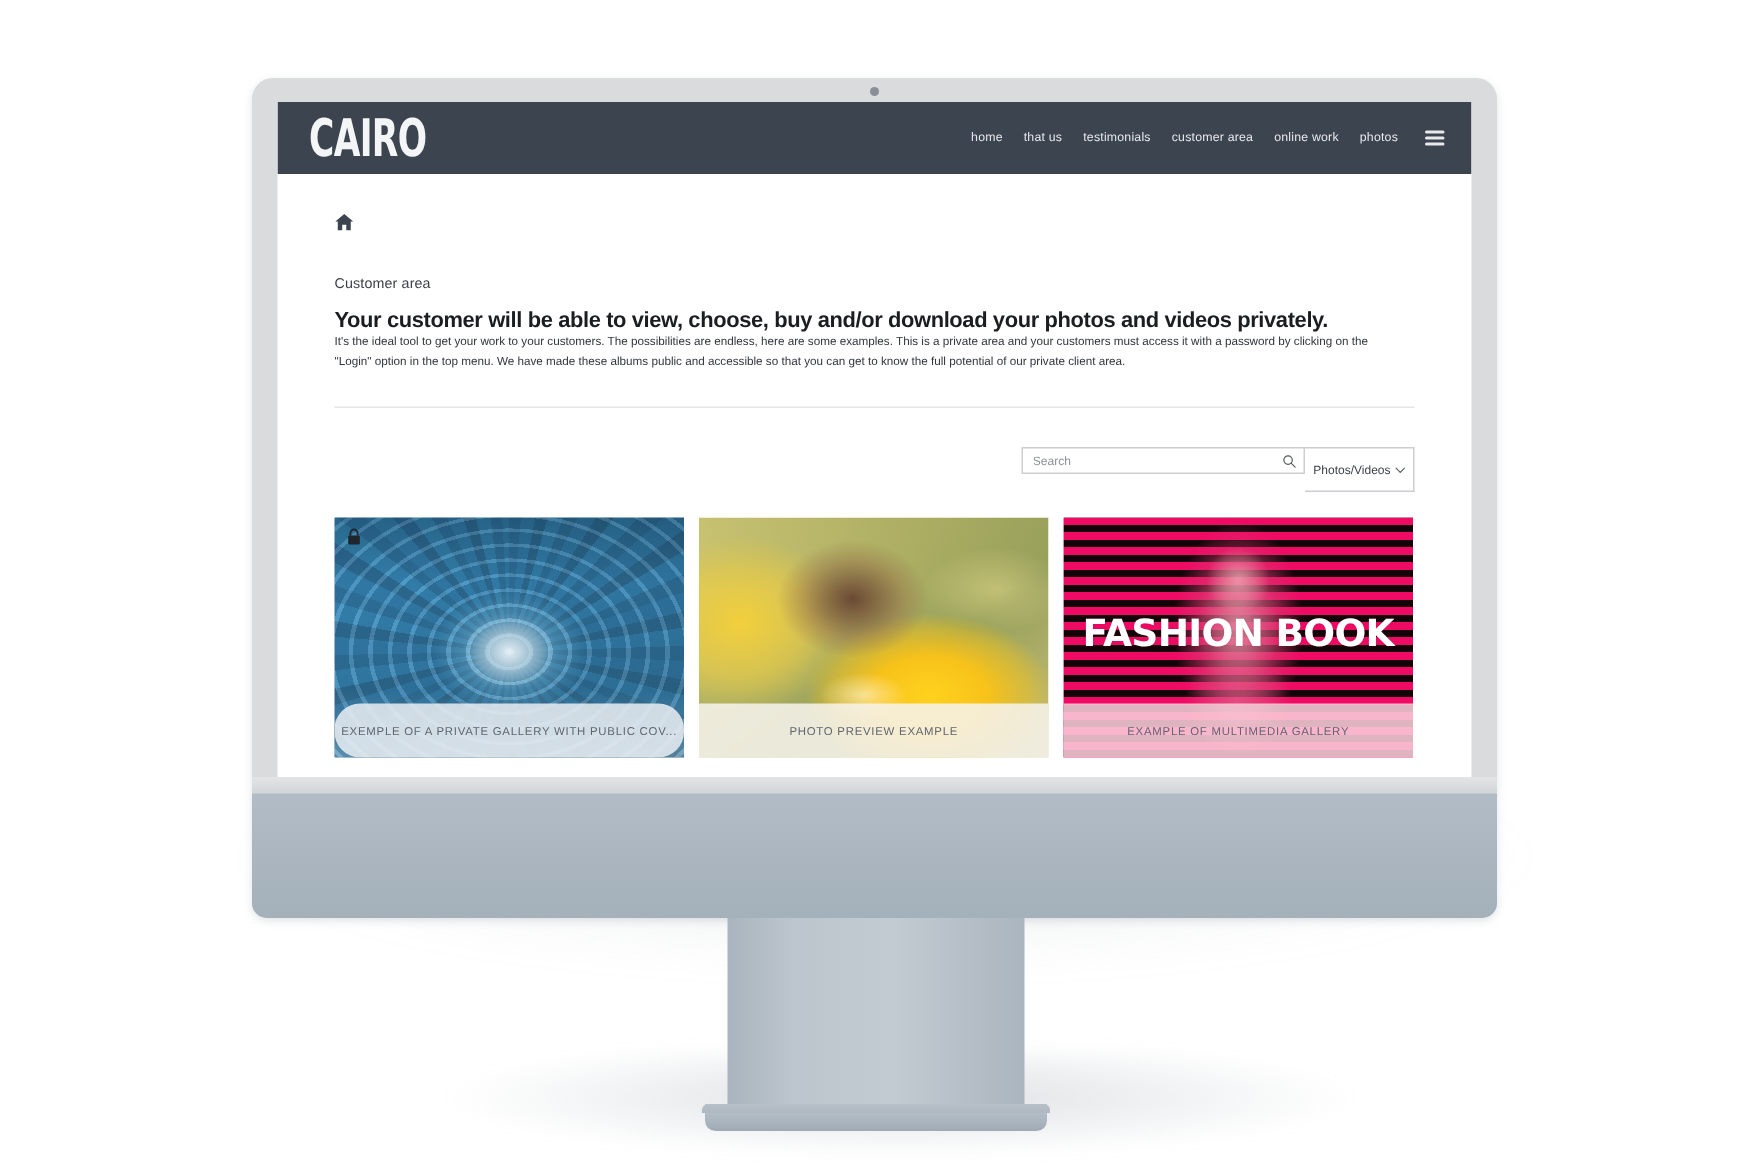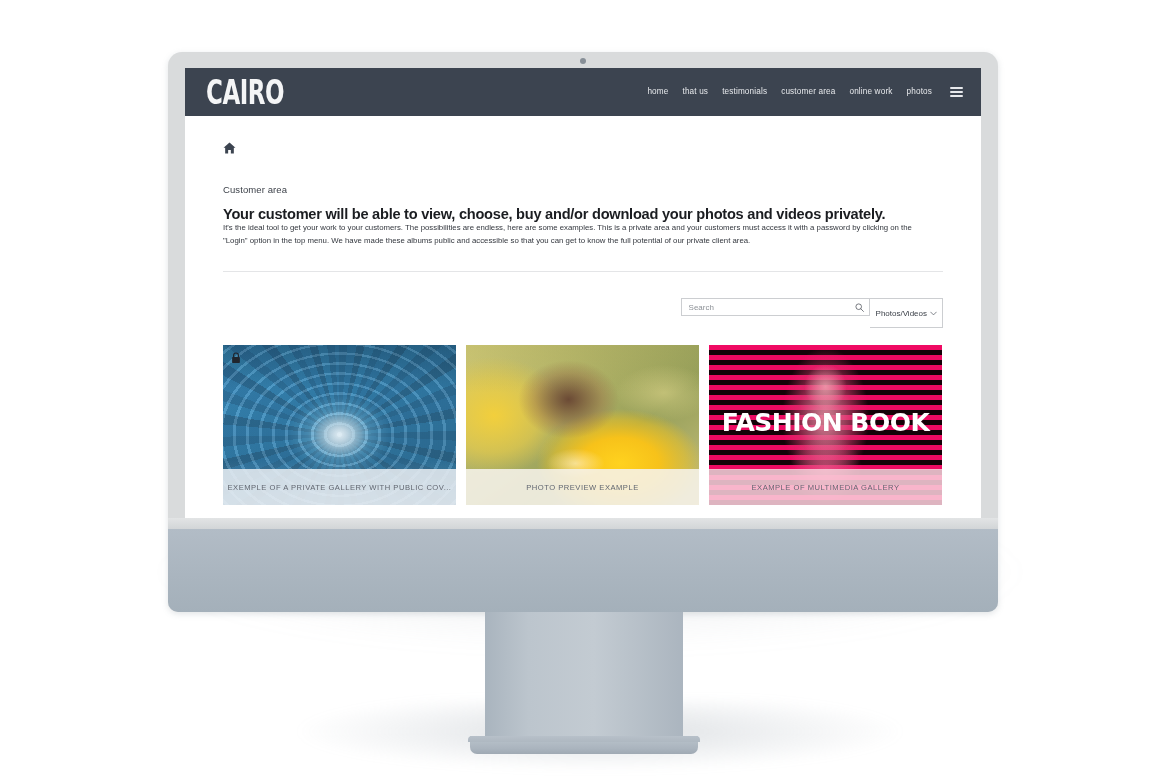--- a/index.html
+++ b/index.html
@@ -356,21 +356,21 @@
   #thumb-photo-preview::after {
     content: "";
     position: absolute;
     inset: 0;
     background:
       radial-gradient(ellipse 16% 12% at 47% 74%, rgba(255,252,240,0.55) 0%, rgba(0,0,0,0) 78%),
       radial-gradient(ellipse 26% 22% at 85% 30%, rgba(225,215,140,0.55) 0%, rgba(0,0,0,0) 80%),
       linear-gradient(180deg, rgba(120,130,70,0.18) 0%, rgba(0,0,0,0) 30%);
   }
 
-  #caption-private-gallery { background: rgba(233,238,242,0.86); }
+  #caption-private-gallery { background: rgba(233,238,242,0.86); border-radius: 17px; }
   #caption-multimedia-gallery { background: rgba(250,205,218,0.88); }
   #caption-photo-preview { background: rgba(246,243,235,0.88); }
 </style>
 </head>
 <body>
 
 <div id="monitor-side-shadow"></div>
 <div id="floor-shadow"></div>
 
 <div id="monitor">

